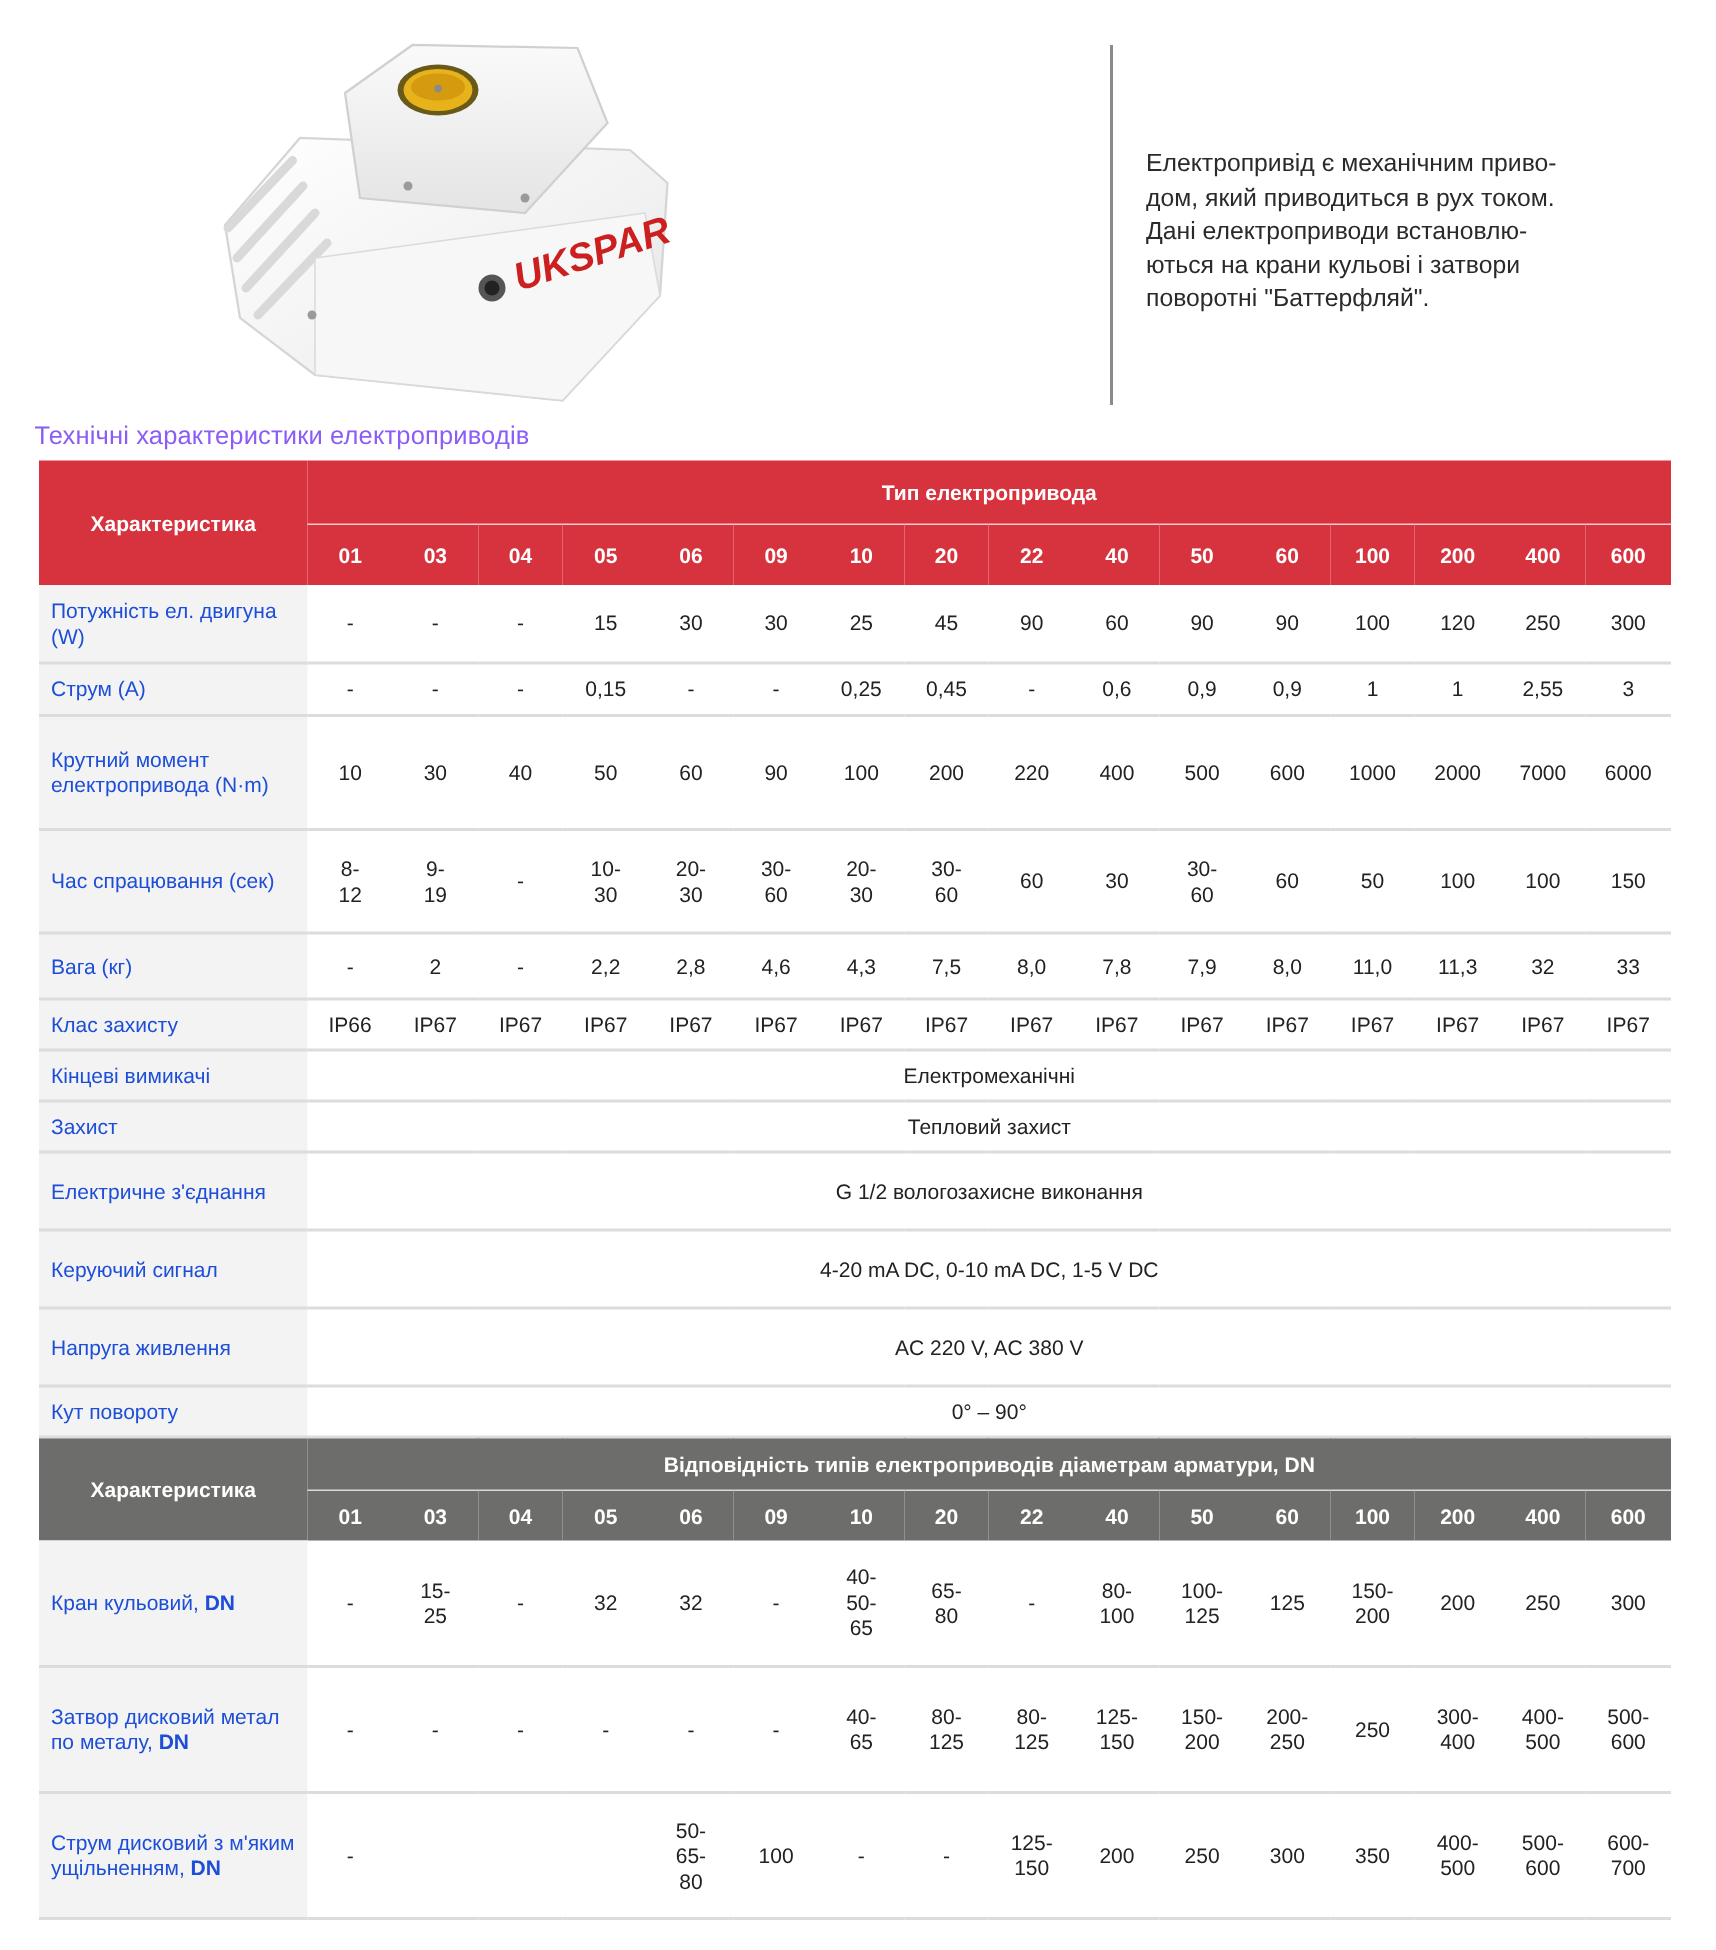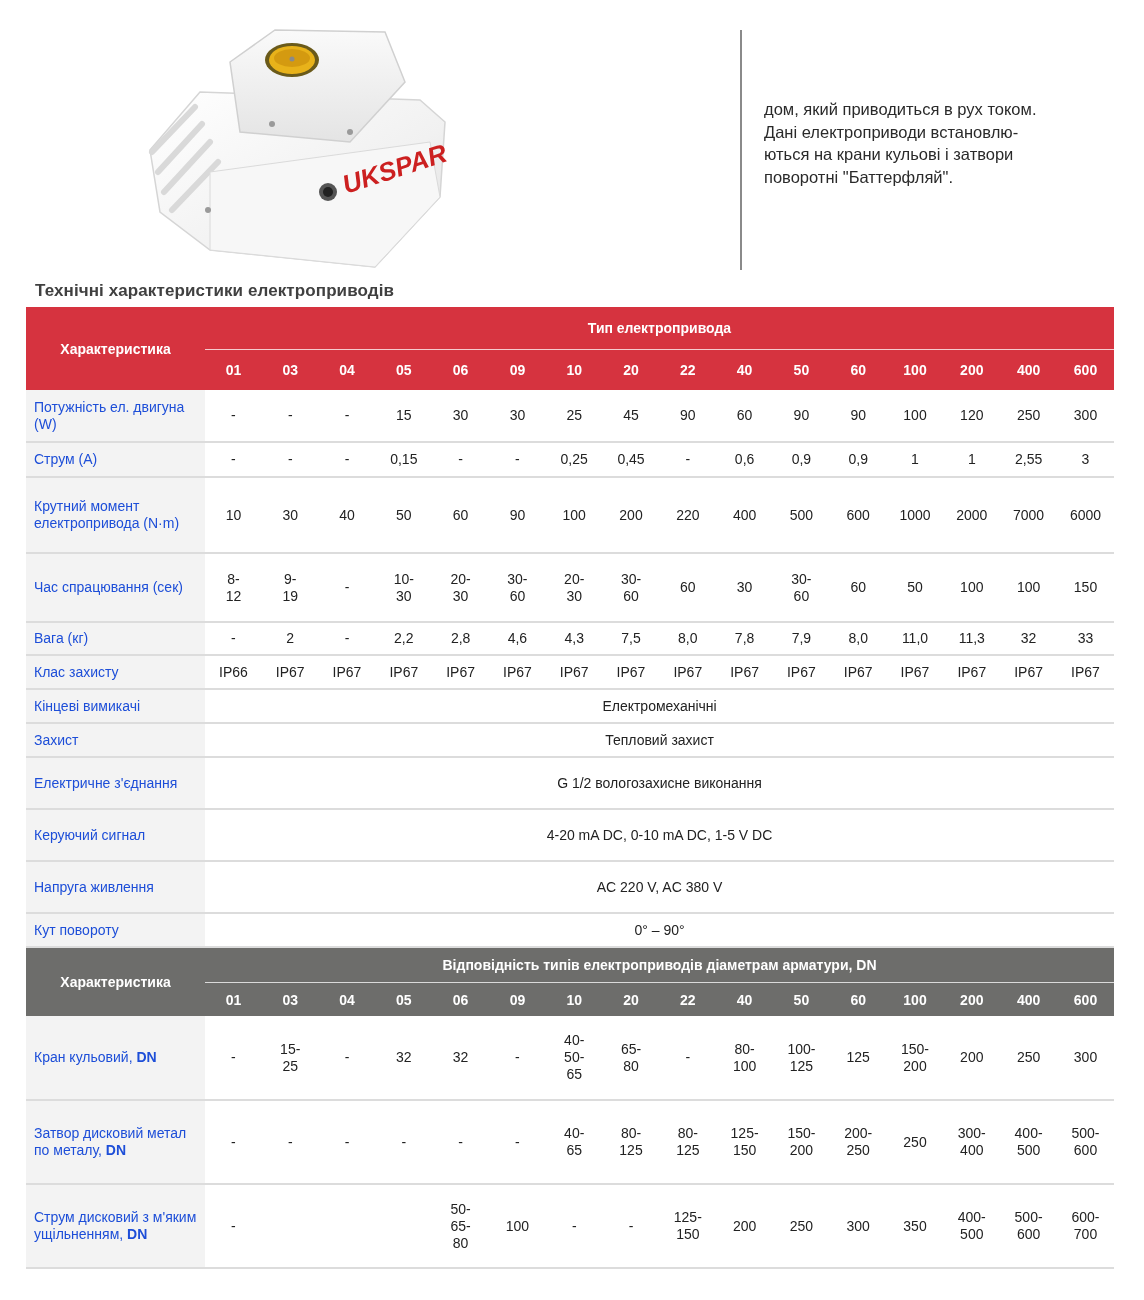--- a/index.html
+++ b/index.html
@@ -4,21 +4,21 @@
 <style>
   html, body { margin: 0; padding: 0; background: #ffffff; }
   body { width: 1144px; height: 1300px; position: relative; overflow: hidden;
          font-family: "Liberation Sans", "DejaVu Sans", sans-serif; color: #222; }
 
   
   .product { position: absolute; left: 140px; top: 22px; width: 320px; height: 248px; }
   .divider-v { position: absolute; left: 740px; top: 30px; width: 2px; height: 240px; background: #8a8a8a; }
   .intro { position: absolute; left: 764px; top: 98px; width: 360px; font-size: 16.5px; line-height: 22.5px; color: #2a2a2a; }
   .intro span { display: block; white-space: nowrap; }
-  .section-title { position: absolute; left: 23px; top: 281px; font-size: 17px; font-weight: bold; color: #404040; letter-spacing: 0.1px; margin-left: 12px; }
+  .section-title { position: absolute; left: 23px; top: 281px; font-size: 17px; font-weight: normal; color: #8b5cf6; letter-spacing: 0.1px; }
 
   
   .spec { position: absolute; left: 26px; top: 307px; width: 1088px; border-collapse: collapse; table-layout: fixed; font-size: 14px; }
   .spec col.label-col { width: 179px; }
   .spec col.val-col { width: 56.8px; }
   .spec th, .spec td { padding: 0; text-align: center; vertical-align: middle; }
   .spec td { border-bottom: 2px solid #dcdcdc; color: #222; line-height: 17px; }
   .spec td.rowlabel { text-align: left; padding-left: 8px; padding-right: 4px; background: #f3f3f3; color: #1d4ed8; }
   .spec td.rowlabel b { font-weight: bold; }
 
@@ -69,20 +69,21 @@
     <circle cx="188" cy="170" r="9" fill="#555"></circle>
     <circle cx="188" cy="170" r="5" fill="#222"></circle>
 
     <text x="206" y="172" transform="rotate(-18 206 172)" font-family="Liberation Sans, sans-serif" font-size="26" font-style="italic" font-weight="bold" fill="#cc2020">UKSPAR</text>
   </svg>
 </div>
 
 <div class="divider-v"></div>
 
 <div class="intro">
+  <span>Електропривід є механічним приво-</span>
   <span>дом, який приводиться в рух током.</span>
   <span>Дані електроприводи встановлю-</span>
   <span>ються на крани кульові і затвори</span>
   <span>поворотні "Баттерфляй".</span>
 </div>
 
 <div class="section-title">Технічні характеристики електроприводів</div>
 
 <table class="spec">
   <colgroup>
@@ -220,21 +221,21 @@
         <td class="multi">
           <span>30-</span>
           <span>60</span>
         </td>
         <td>60</td>
         <td>50</td>
         <td>100</td>
         <td>100</td>
         <td>150</td>
       </tr>
-      <tr style="height: 33px; margin-left: 20px;">
+      <tr style="height: 44px; margin-left: 20px;">
         <td class="rowlabel">Вага (кг)</td>
         <td>-</td>
         <td>2</td>
         <td>-</td>
         <td>2,2</td>
         <td>2,8</td>
         <td>4,6</td>
         <td>4,3</td>
         <td>7,5</td>
         <td>8,0</td>

